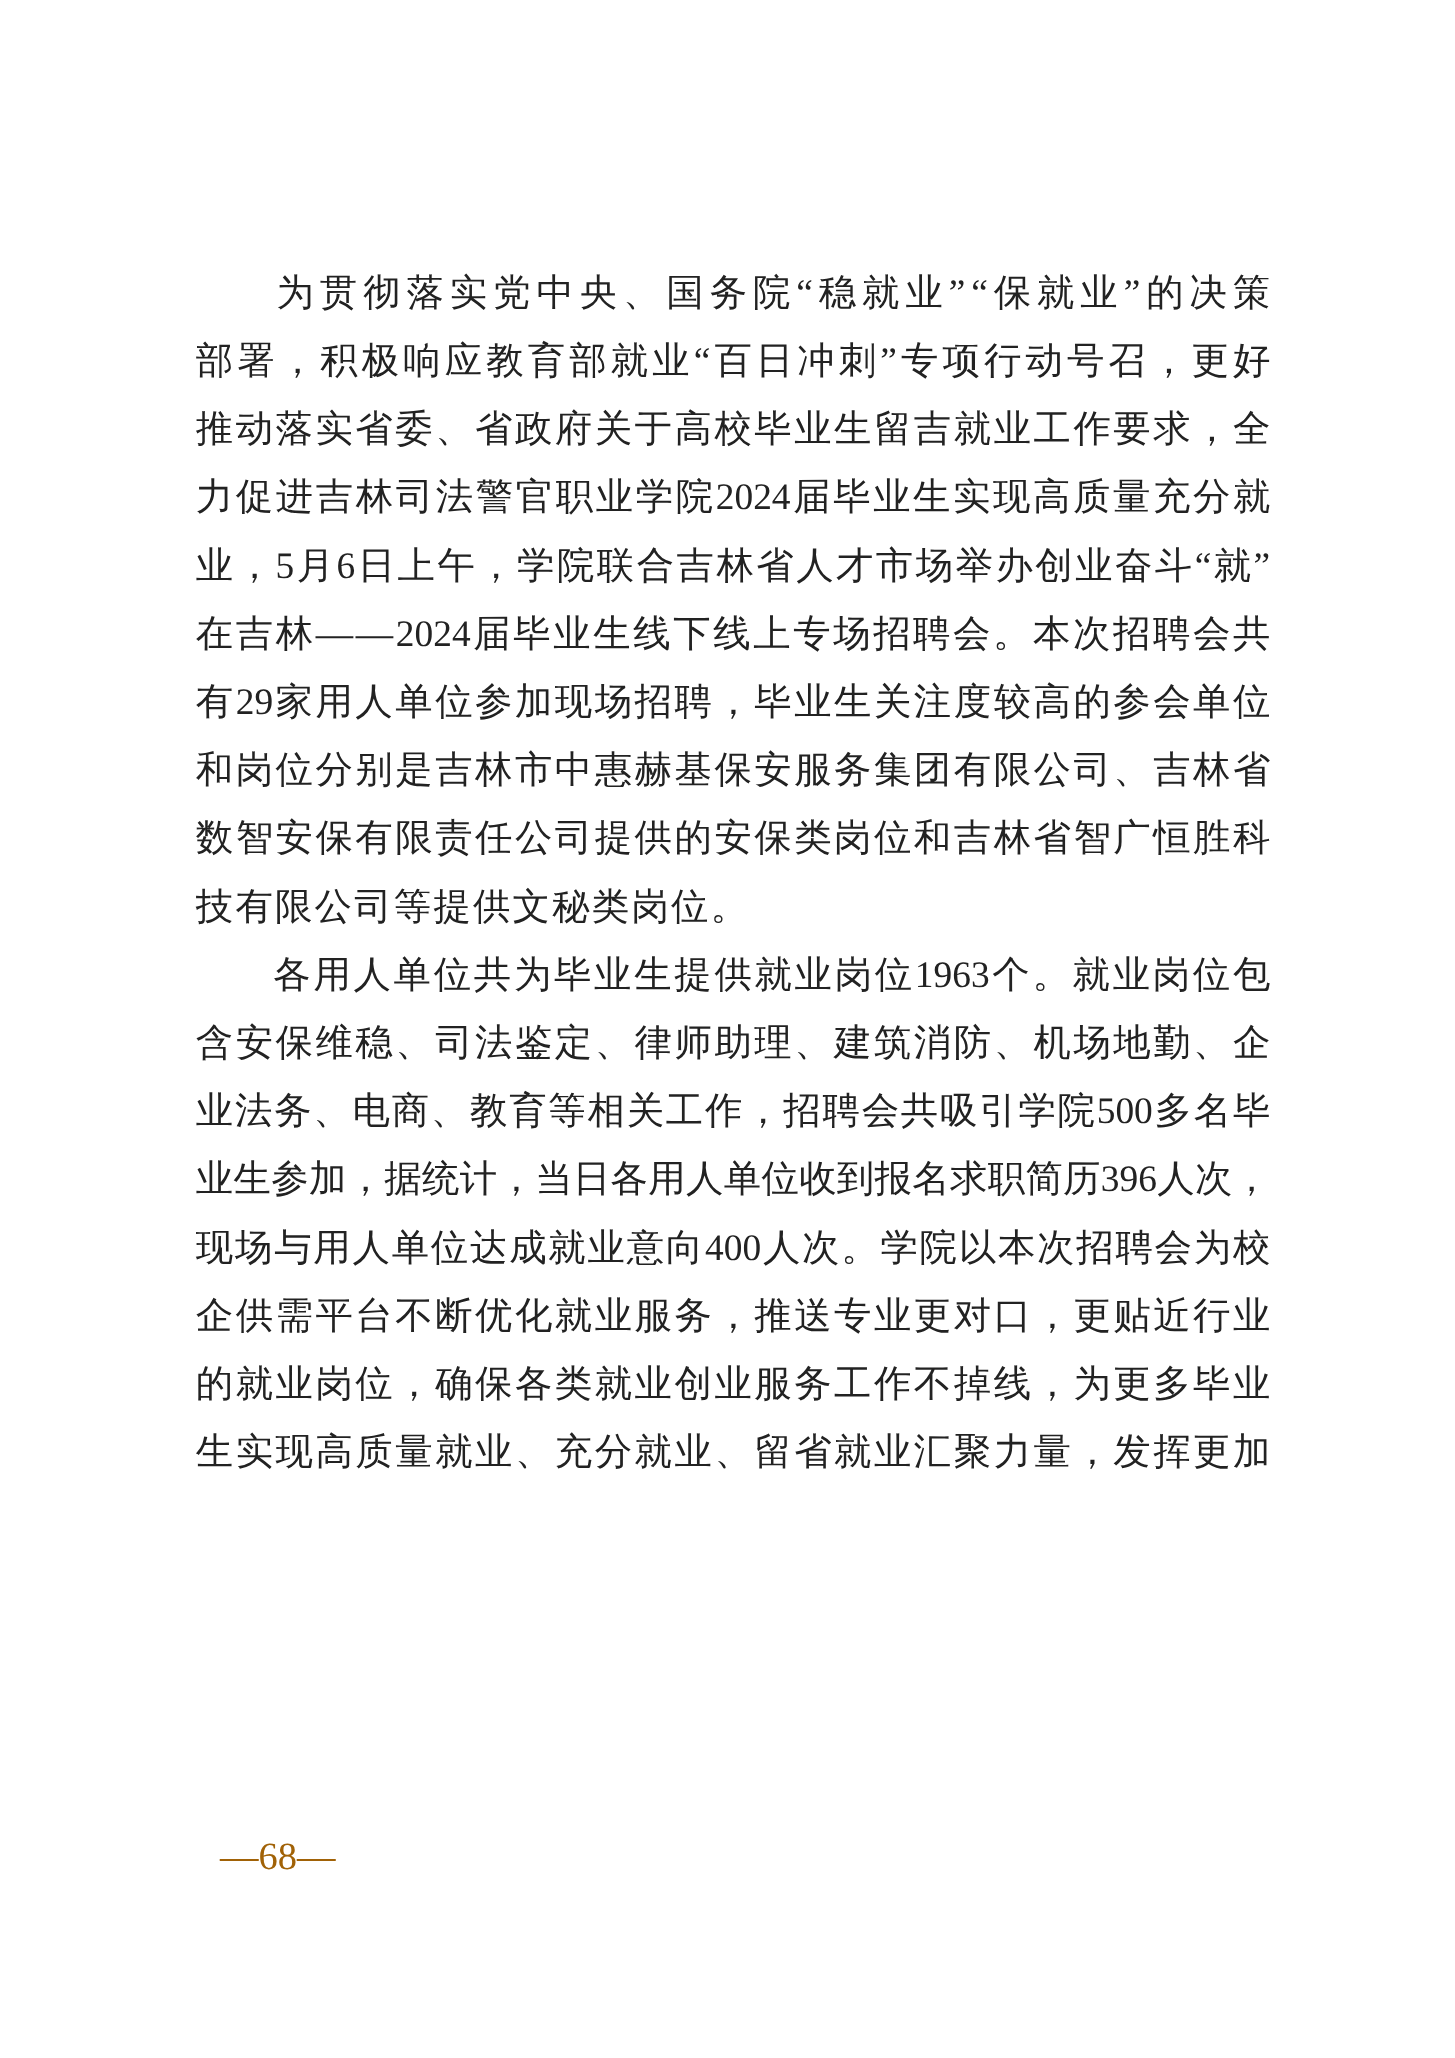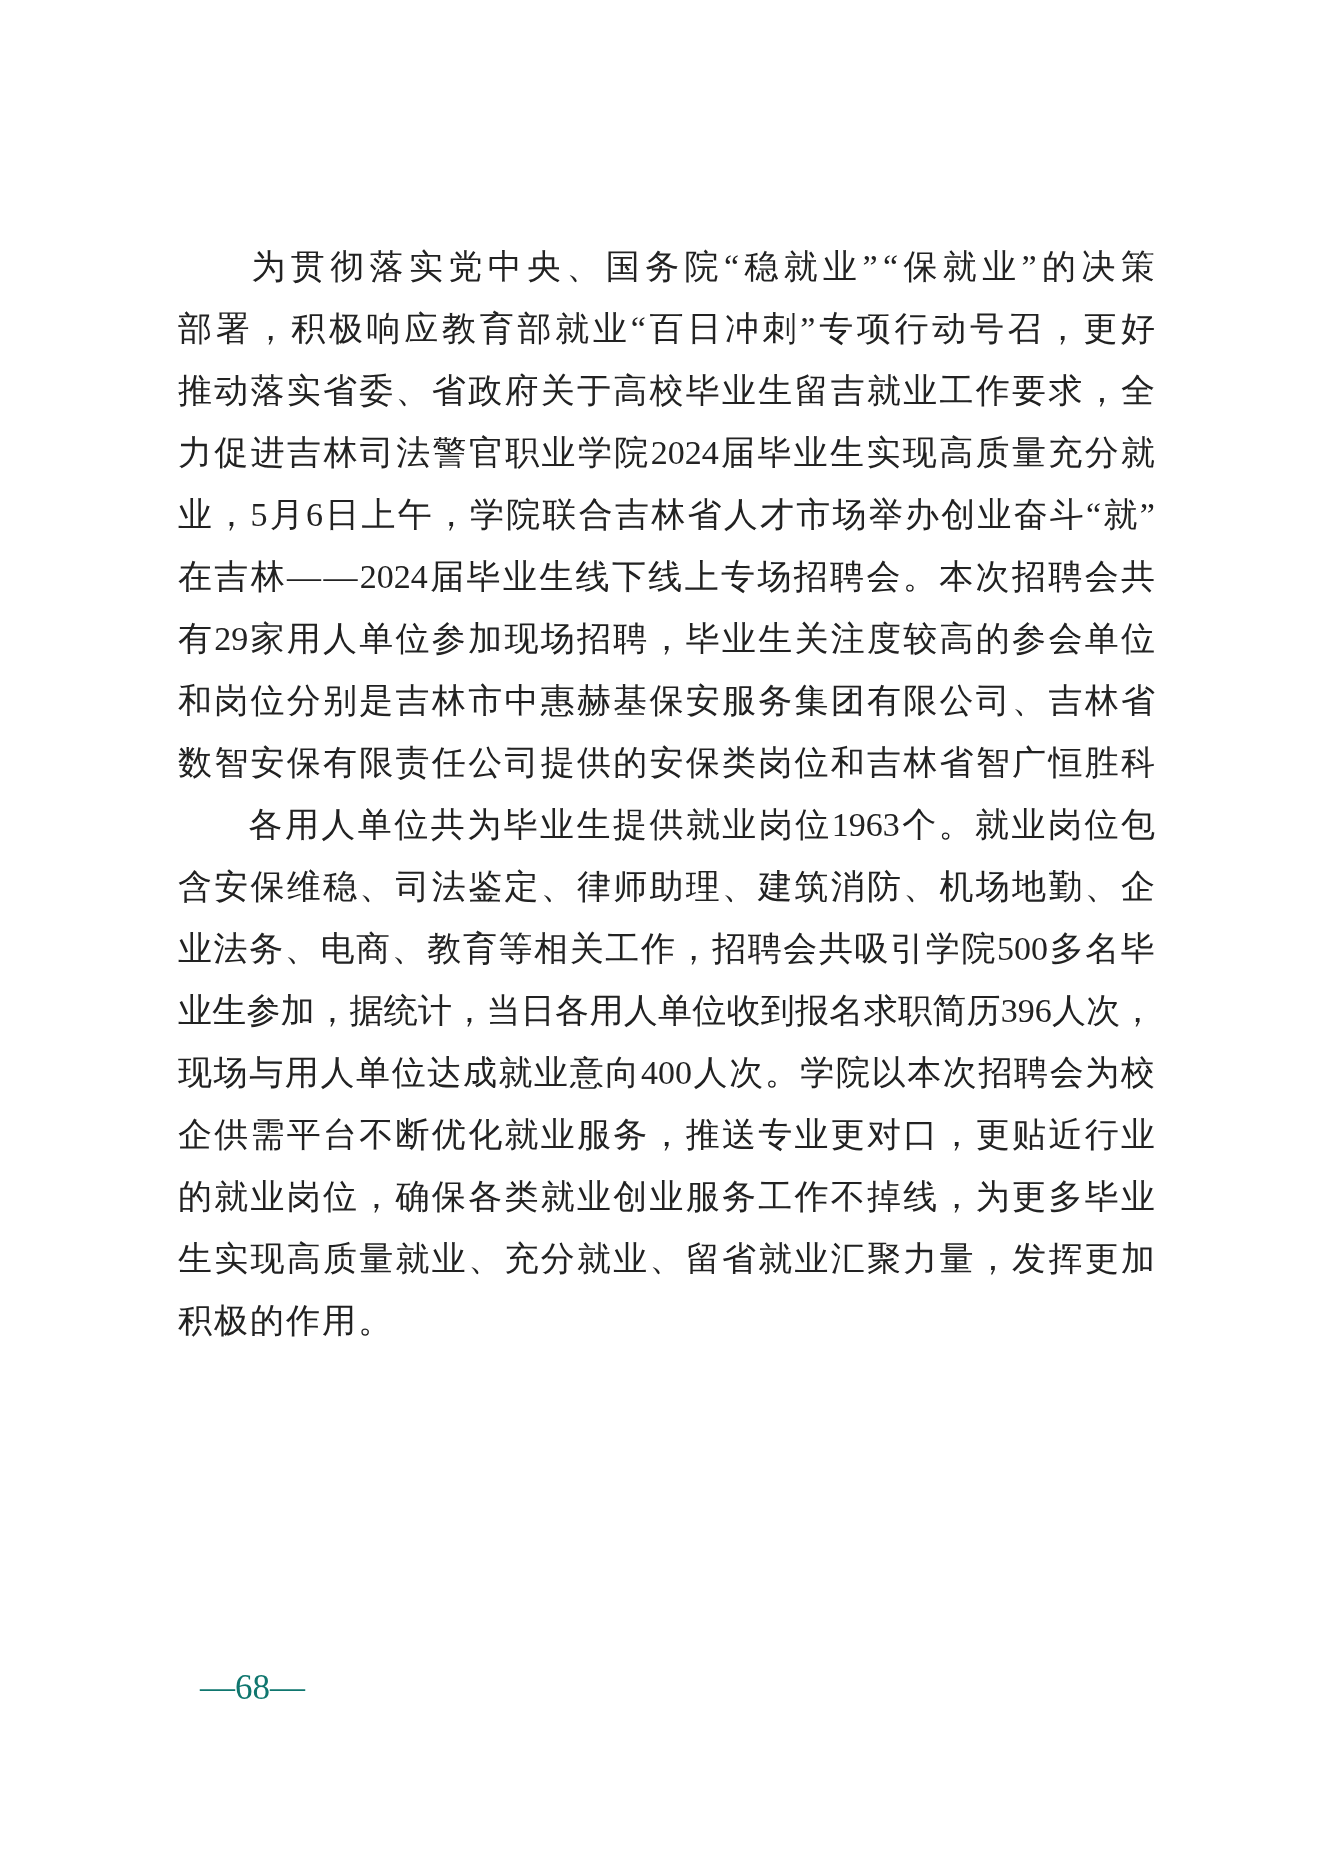--- a/index.html
+++ b/index.html
@@ -46,21 +46,21 @@
   .line-left {
     text-align: left;
     letter-spacing: 2px;
   }
   .page-number {
     position: absolute;
     left: 200px;
     top: 1668px;
     font-size: 35px;
     line-height: 40px;
-    color: #0f766e;
+    color: #a16207;
     letter-spacing: 0px;
   }
 </style>
 </head>
 <body>
 
 <div class="page">
   <div class="text-block">
       <div class="line line-justify">
         <span class="indent-spacer"></span>
@@ -315,20 +315,21 @@
         <span>和</span>
         <span>吉</span>
         <span>林</span>
         <span>省</span>
         <span>智</span>
         <span>广</span>
         <span>恒</span>
         <span>胜</span>
         <span>科</span>
       </div>
+      <div class="line line-left">技有限公司等提供文秘类岗位。</div>
       <div class="line line-justify">
         <span class="indent-spacer"></span>
         <span>各</span>
         <span>用</span>
         <span>人</span>
         <span>单</span>
         <span>位</span>
         <span>共</span>
         <span>为</span>
         <span>毕</span>
@@ -546,16 +547,15 @@
         <span>汇</span>
         <span>聚</span>
         <span>力</span>
         <span>量</span>
         <span>，</span>
         <span>发</span>
         <span>挥</span>
         <span>更</span>
         <span>加</span>
       </div>
-      <div class="line line-left">积极的作用。</div>
     </div>
   <div class="page-number">—68—</div>
 </div>
 
 </body></html>

